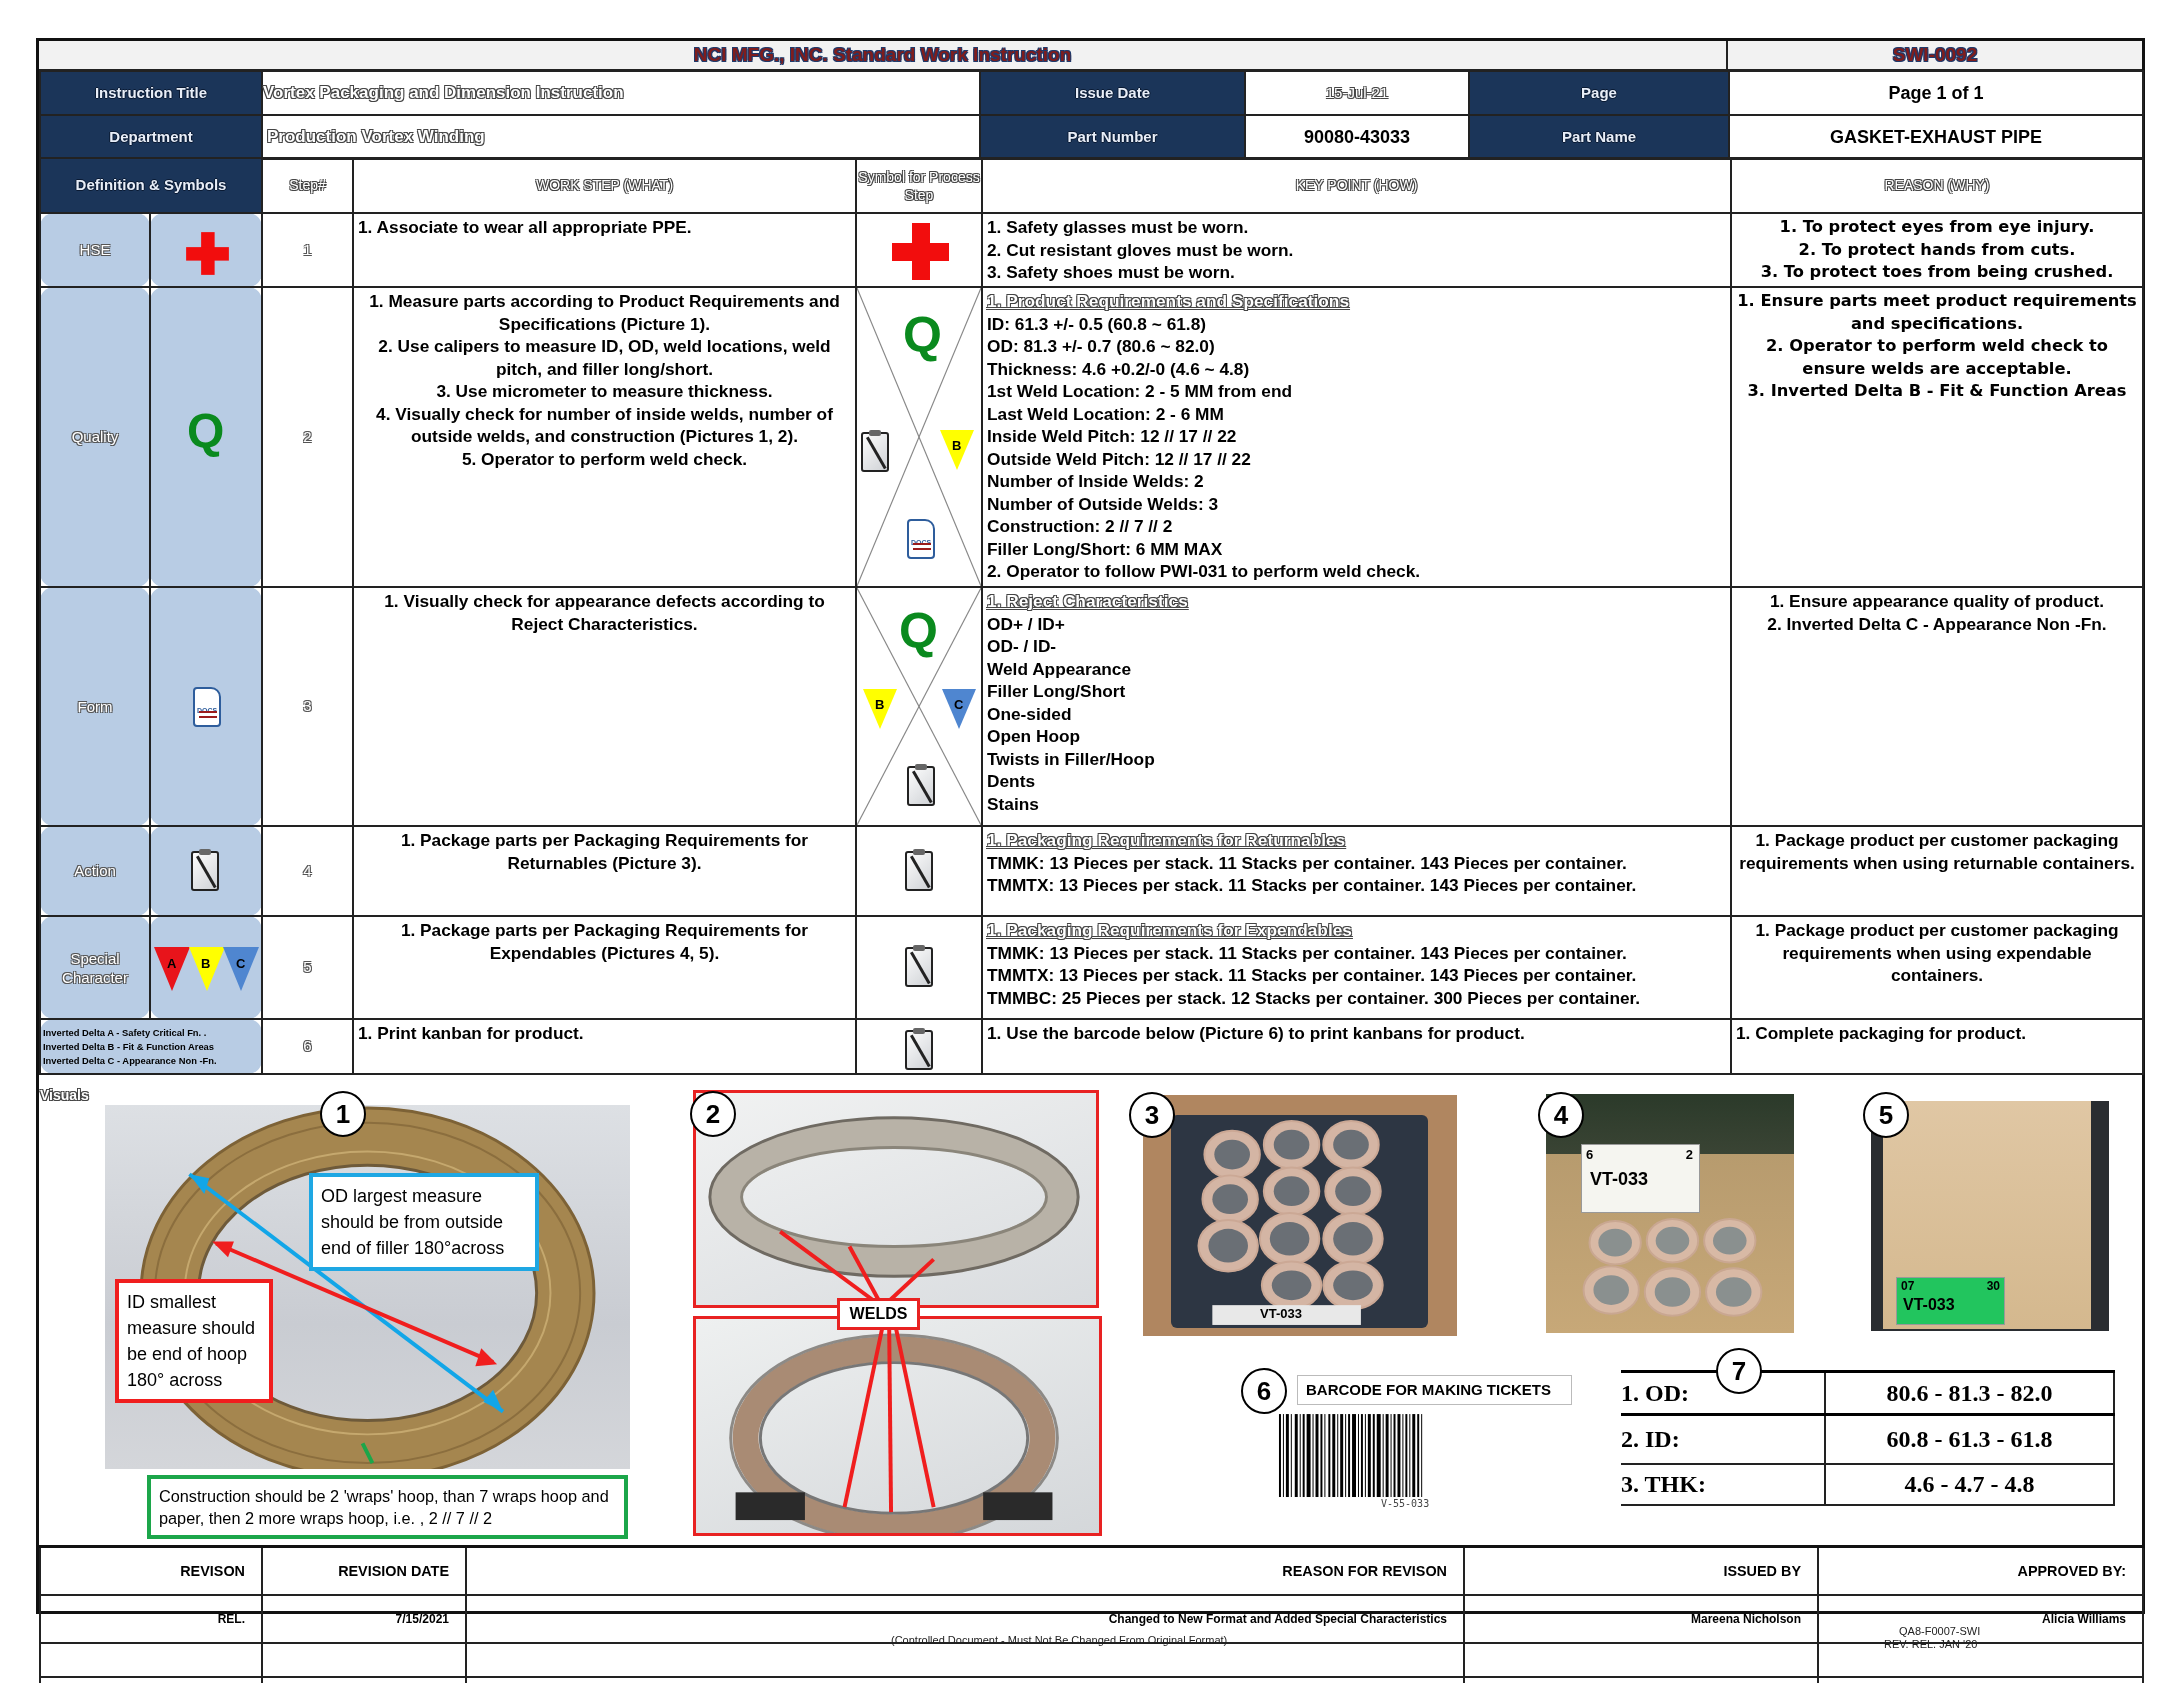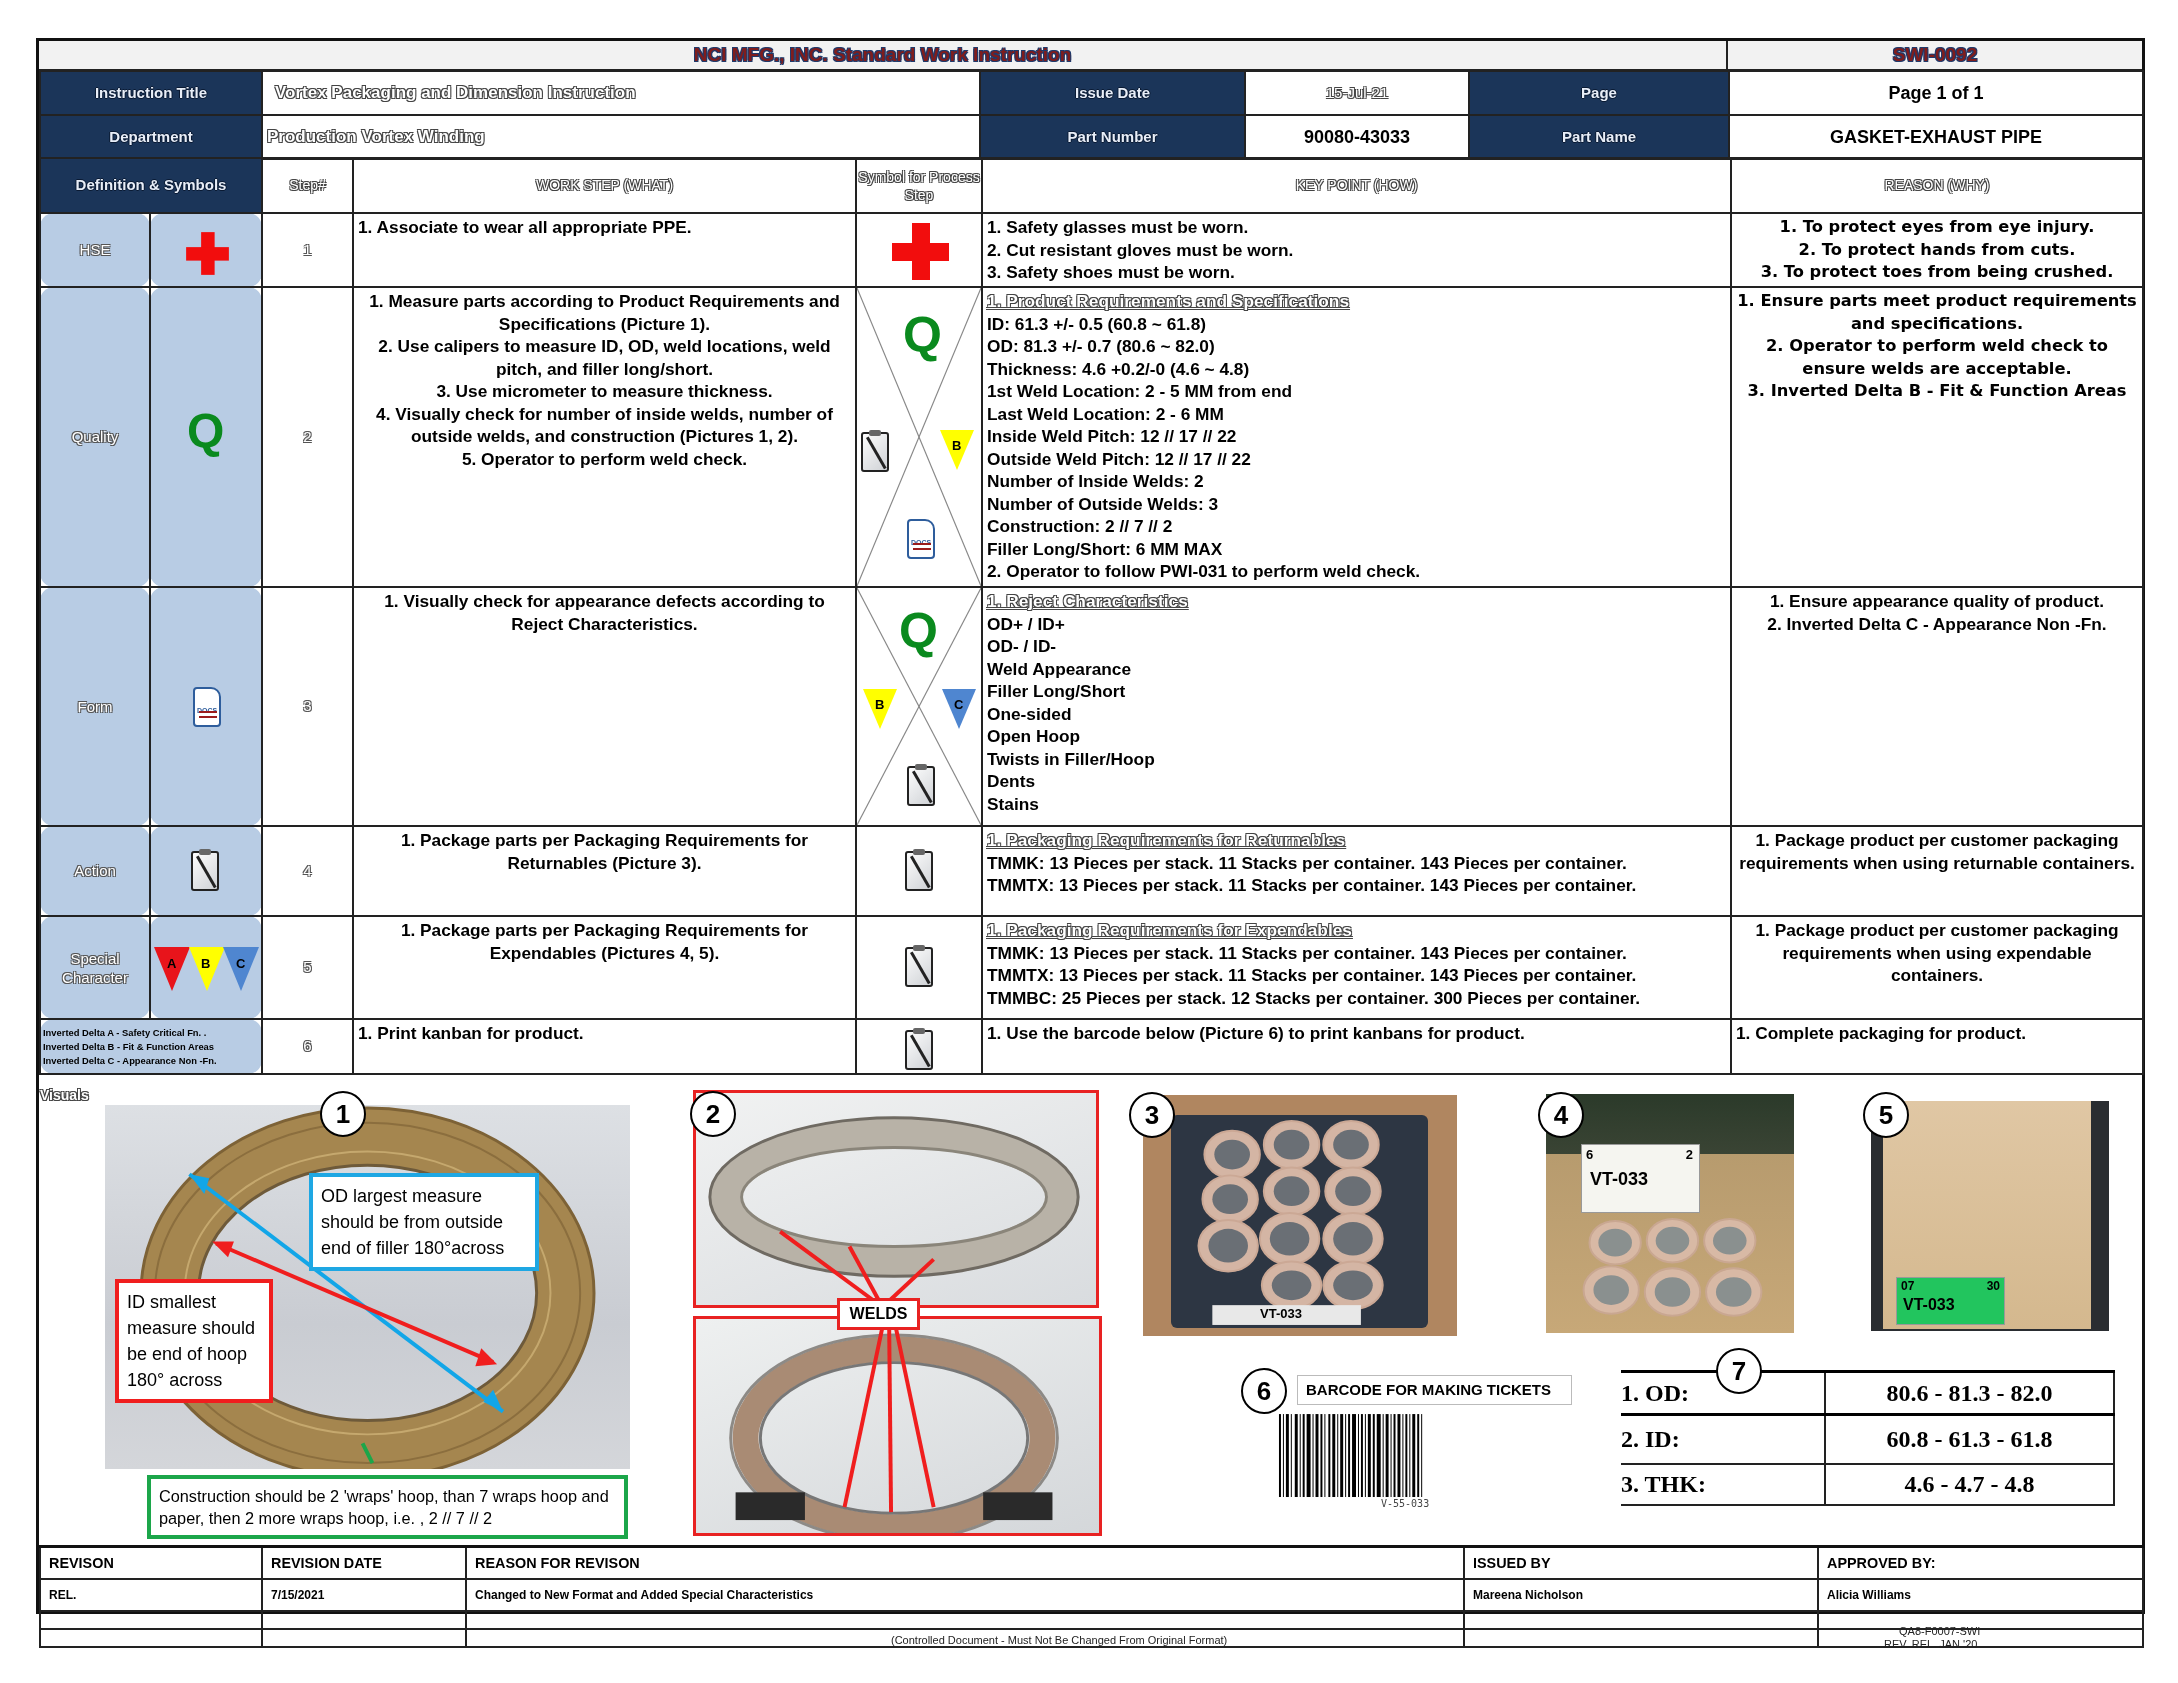--- a/index.html
+++ b/index.html
@@ -30,21 +30,21 @@
   .clip { position: absolute; width: 28px; height: 40px; background: linear-gradient(135deg,#fdfdfd,#cfd2d6); border: 2px solid #222; border-radius: 3px; }
   .clip:before { content: ""; position: absolute; left: 6px; top: -4px; width: 12px; height: 6px; background: #666; border-radius: 2px; }
   .clip:after { content: ""; position: absolute; left: 3px; top: 4px; width: 3px; height: 36px; background: #222; transform: rotate(-30deg); transform-origin: top left; }
   .doc { position: absolute; width: 28px; height: 40px; border: 2px solid #2e5d9c; border-radius: 4px 10px 4px 4px; background: #fff; }
   .doc .dtx { position: absolute; left: 2px; top: 11px; font-size: 7px; font-weight: bold; color: #2e5d9c; }
   .doc .l1, .doc .l2 { position: absolute; left: 4px; width: 18px; height: 2px; background: #9b1c1c; }
   .doc .l1 { top: 22px; } .doc .l2 { top: 27px; }
   .circle-num { position: absolute; width: 46px; height: 46px; border: 2px solid #000; border-radius: 50%; background: #fff; text-align: center; line-height: 42px; font-size: 26px; font-weight: bold; }
   .photo { position: absolute; overflow: hidden; }
   .annot { position: absolute; background: #fff; font-size: 18px; line-height: 26px; padding: 6px 8px; font-family: "Liberation Sans", sans-serif; }
-  .rev td { border: 2px solid #222; font-size: 14px; text-align: left; vertical-align: middle; line-height: 14px; padding: 8px; height: 14px; }
+  .rev td { border: 2px solid #222; font-size: 14px; text-align: right; vertical-align: middle; line-height: 14px; padding: 16px; height: 14px; }
   .rev .rh { font-weight: bold; font-size: 14.4px; }
   .rev .rv { font-weight: bold; font-size: 12px; }
   .footer { font-size: 11px; color: #222; }
 </style>
 </head>
 <body>
 
 <div class="abs" style="left:36px;top:38px;width:2109px;height:1576px;border:3px solid #111;"></div>
 
 <div class="abs" style="left:39px;top:41px;width:1689px;height:30px;background:#f2f2f2;border-bottom:2px solid #222;border-right:2px solid #222;text-align:center;">
@@ -59,21 +59,21 @@
     <col style="width:222px">
       <col style="width:718px">
       <col style="width:265px">
       <col style="width:224px">
       <col style="width:260px">
       <col style="width:414px">
   </colgroup>
   <tbody>
       <tr style="height:44px;">
     <td class="navy"><span>Instruction Title</span></td>
-    <td style="vertical-align:middle;padding-left:12px;font-size:17px;"><span class="outline-dark" style="font-weight:bold;">Vortex Packaging and Dimension Instruction</span></td>
+    <td style="vertical-align:middle;padding-left:0;font-size:17px;"><span class="outline-dark" style="font-weight:bold;">Vortex Packaging and Dimension Instruction</span></td>
     <td class="navy"><span>Issue Date</span></td>
     <td style="text-align:center;vertical-align:middle;font-size:15px;"><span class="outline-dark">15-Jul-21</span></td>
     <td class="navy"><span>Page</span></td>
     <td style="text-align:center;vertical-align:middle;font-size:18px;font-weight:bold;">Page 1 of 1</td>
   </tr>
   <tr style="height:44px;">
     <td class="navy"><span>Department</span></td>
     <td style="vertical-align:middle;padding-left:4px;font-size:17px;"><span class="outline-dark" style="font-weight:bold;">Production Vortex Winding</span></td>
     <td class="navy"><span>Part Number</span></td>
     <td style="text-align:center;vertical-align:middle;font-size:18px;font-weight:bold;">90080-43033</td>

